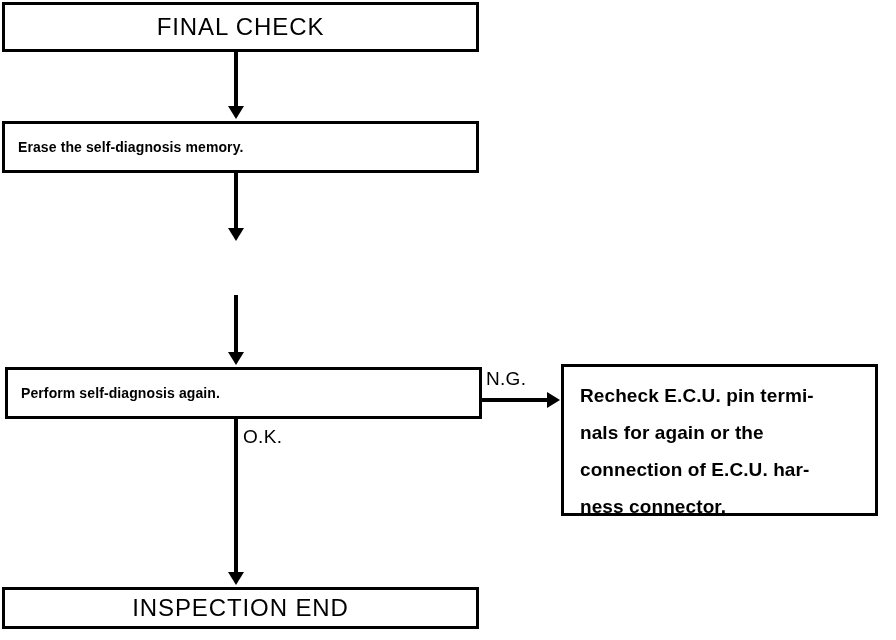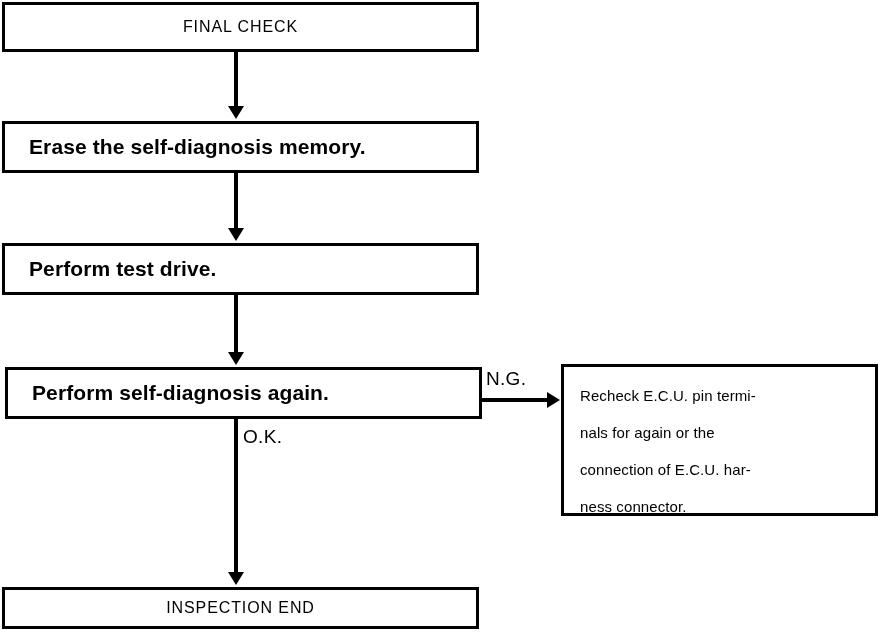--- a/index.html
+++ b/index.html
@@ -26,38 +26,38 @@
     display: flex;
     align-items: center;
     justify-content: center;
   }
   .box-step {
     display: flex;
     align-items: center;
     justify-content: flex-start;
   }
   .title-text {
-    font-size: 16px;
+    font-size: 24px;
     font-weight: 400;
     letter-spacing: 0.9px;
     white-space: nowrap;
   }
   .step-text {
-    font-size: 21px;
+    font-size: 14px;
     font-weight: bold;
     letter-spacing: 0.1px;
     white-space: nowrap;
-    padding-left: 24px;
+    padding-left: 13px;
   }
   .para-box {
     padding: 10px 14px 8px 16px;
   }
   .para-line {
-    font-size: 15px;
-    font-weight: normal;
+    font-size: 19px;
+    font-weight: bold;
     line-height: 37px;
     white-space: nowrap;
     letter-spacing: 0.1px;
   }
   
   .vline {
     position: absolute;
     width: 4px;
     background: #000000;
   }
@@ -102,23 +102,20 @@
   <div class="vline" style="left:234px; top:52px; height:56px;"></div>
   <div class="arrow-down" style="left:228px; top:106px;"></div>
 
   <div class="box box-step" style="left:2px; top:121px; width:477px; height:52px;">
     <span class="step-text">Erase the self-diagnosis memory.</span>
   </div>
 
   <div class="vline" style="left:234px; top:173px; height:57px;"></div>
   <div class="arrow-down" style="left:228px; top:228px;"></div>
 
-  <div class="box box-step" style="left:2px; top:243px; width:477px; height:52px;">
-    <span class="step-text">Perform test drive.</span>
-  </div>
 
   <div class="vline" style="left:234px; top:295px; height:59px;"></div>
   <div class="arrow-down" style="left:228px; top:352px;"></div>
 
   <div class="box box-step" style="left:5px; top:367px; width:477px; height:52px;">
     <span class="step-text">Perform self-diagnosis again.</span>
   </div>
 
   <div class="hline" style="left:479px; top:398px; width:70px;"></div>
   <div class="arrow-right" style="left:547px; top:392px;"></div>

